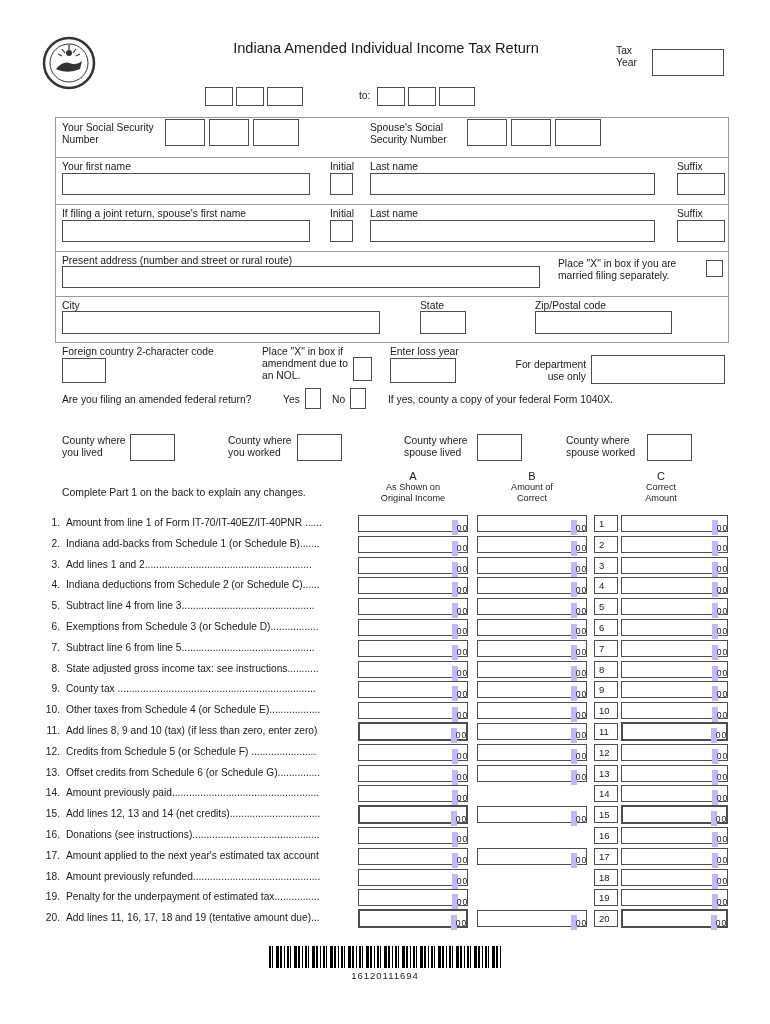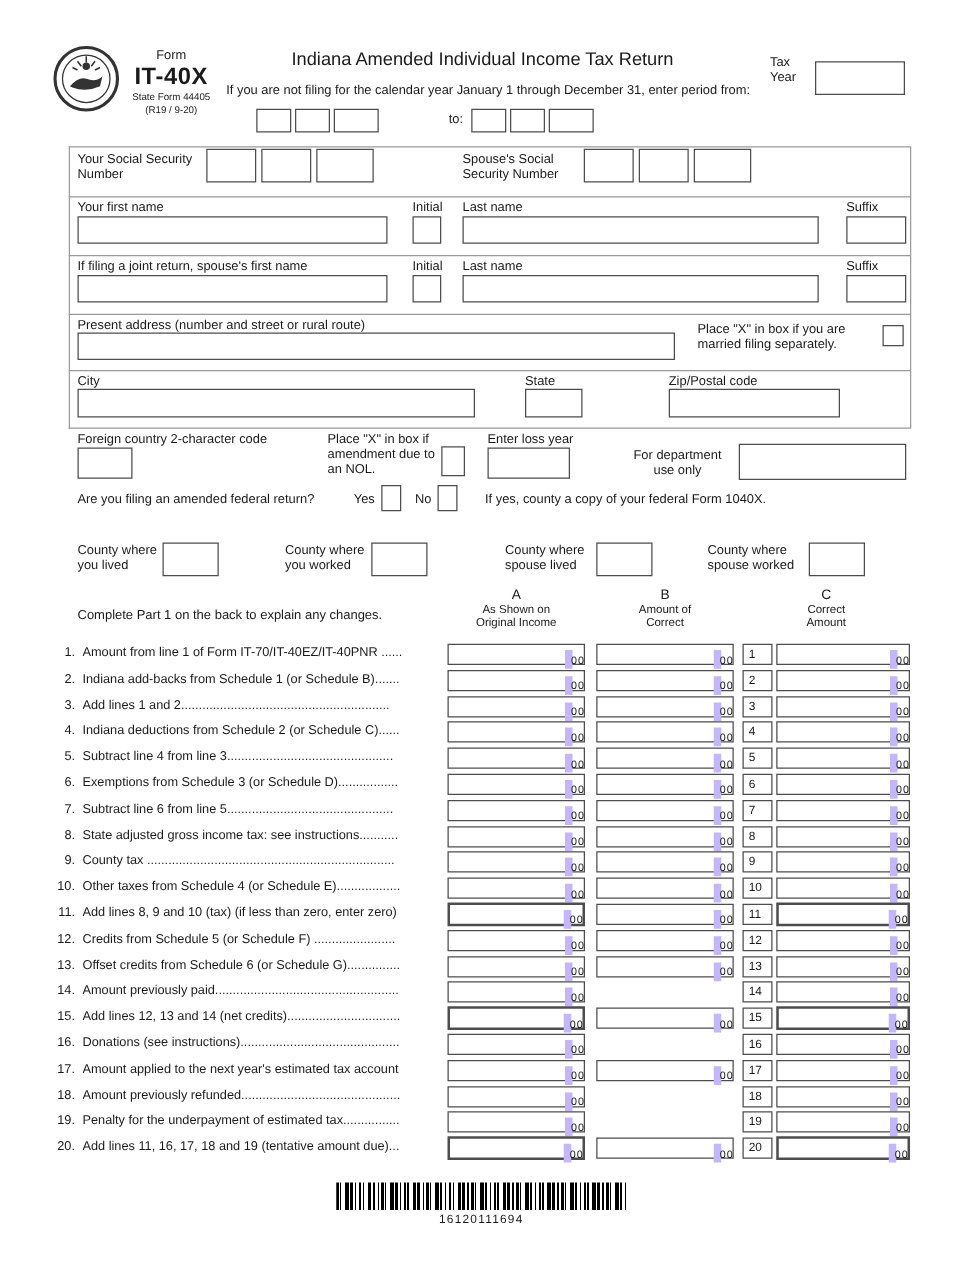--- a/index.html
+++ b/index.html
@@ -5,21 +5,21 @@
   * { margin:0; padding:0; box-sizing:border-box; }
   html, body { background:#ffffff; }
   body { font-family:"Liberation Sans", sans-serif; color:#1a1a1a; }
   #page { position:relative; width:770px; height:1024px; background:#fff; overflow:hidden; }
   .abs  { position:absolute; }
   .lbl  { font-size:10.3px; line-height:1.18; }
   .sm   { font-size:9.2px;  line-height:1.2; }
   .tiny { font-size:7.8px;  line-height:1.3; }
   .b    { font-weight:normal; }
   .ctr  { text-align:center; }
-  .rt   { text-align:center; }
+  .rt   { text-align:right; }
   .box  { border:1px solid #4d4d4d; background:#fff; display:block; }
   .gridline { background:#9a9a9a; }
 
   
   #amount-table { position:absolute; left:40px; top:513px; width:690px; }
   .trow  { position:relative; height:20.8px; }
   .tnum  { display:inline-block; width:20px; text-align:right; font-size:10.2px; line-height:20.8px; vertical-align:top; }
   .tlabel{ display:inline-block; margin-left:6px; width:292px; font-size:10.2px; line-height:20.8px;
            white-space:nowrap; overflow:hidden; vertical-align:top; }
   .amtbox{ position:absolute; top:2px; height:17px; border:1px solid #4d4d4d; background:#fff; }
@@ -45,30 +45,23 @@
   <span class="abs" style="left:42px;top:36px;width:54px;height:54px">
     <svg width="54" height="54" viewBox="0 0 54 54">
       <circle cx="27" cy="27" r="25" fill="none" stroke="#333" stroke-width="2.5"></circle>
       <circle cx="27" cy="27" r="19" fill="none" stroke="#333" stroke-width="1"></circle>
       <path d="M14 33 q7 -8 13 -6 q8 3 13 -2 l-2 8 q-11 5 -22 1 z" fill="#333"></path>
       <circle cx="27" cy="17" r="3" fill="#333"></circle>
       <path d="M20 13 l3 4 M34 13 l-3 4 M27 9 v5 M16 18 l4 2 M38 18 l-4 2" stroke="#333" stroke-width="1.2" fill="none"></path>
     </svg>
   </span>
 
-  <div class="abs ctr" style="left:94px;top:39px;width:86px">
-    <div class="lbl">Form</div>
-    <div style="font-size:19px;font-weight:bold;letter-spacing:.5px">IT-40X</div>
-    <div class="tiny">State Form 44405</div>
-    <div class="tiny">(R19 / 9-20)</div>
-  </div>
 
   <div class="abs ctr b" style="left:170px;top:40px;width:432px;font-size:14.6px">Indiana Amended Individual Income Tax Return</div>
 
-  <div class="abs lbl" style="left:181px;top:67px;width:450px"><span>If you are </span><span class="b">not</span><span> filing for the calendar year January 1 through December 31, enter period from:</span></div>
 
   <span class="abs box" style="left:205px;top:87px;width:28px;height:19px"></span>
   <span class="abs box" style="left:236px;top:87px;width:28px;height:19px"></span>
   <span class="abs box" style="left:267px;top:87px;width:36px;height:19px"></span>
   <span class="abs lbl" style="left:359px;top:90px">to:</span>
   <span class="abs box" style="left:377px;top:87px;width:28px;height:19px"></span>
   <span class="abs box" style="left:408px;top:87px;width:28px;height:19px"></span>
   <span class="abs box" style="left:439px;top:87px;width:36px;height:19px"></span>
 
   <div class="abs lbl b" style="left:616px;top:45px">

